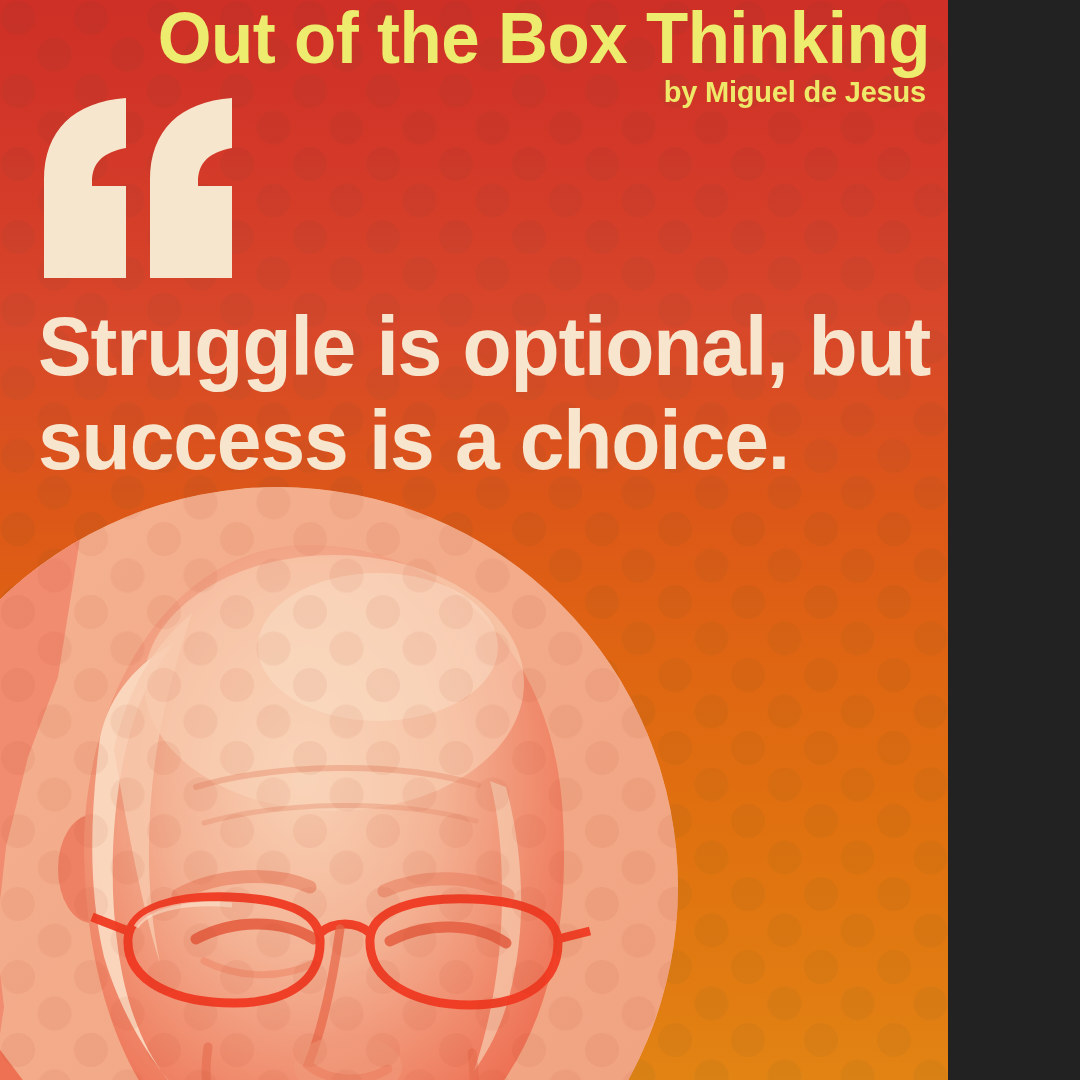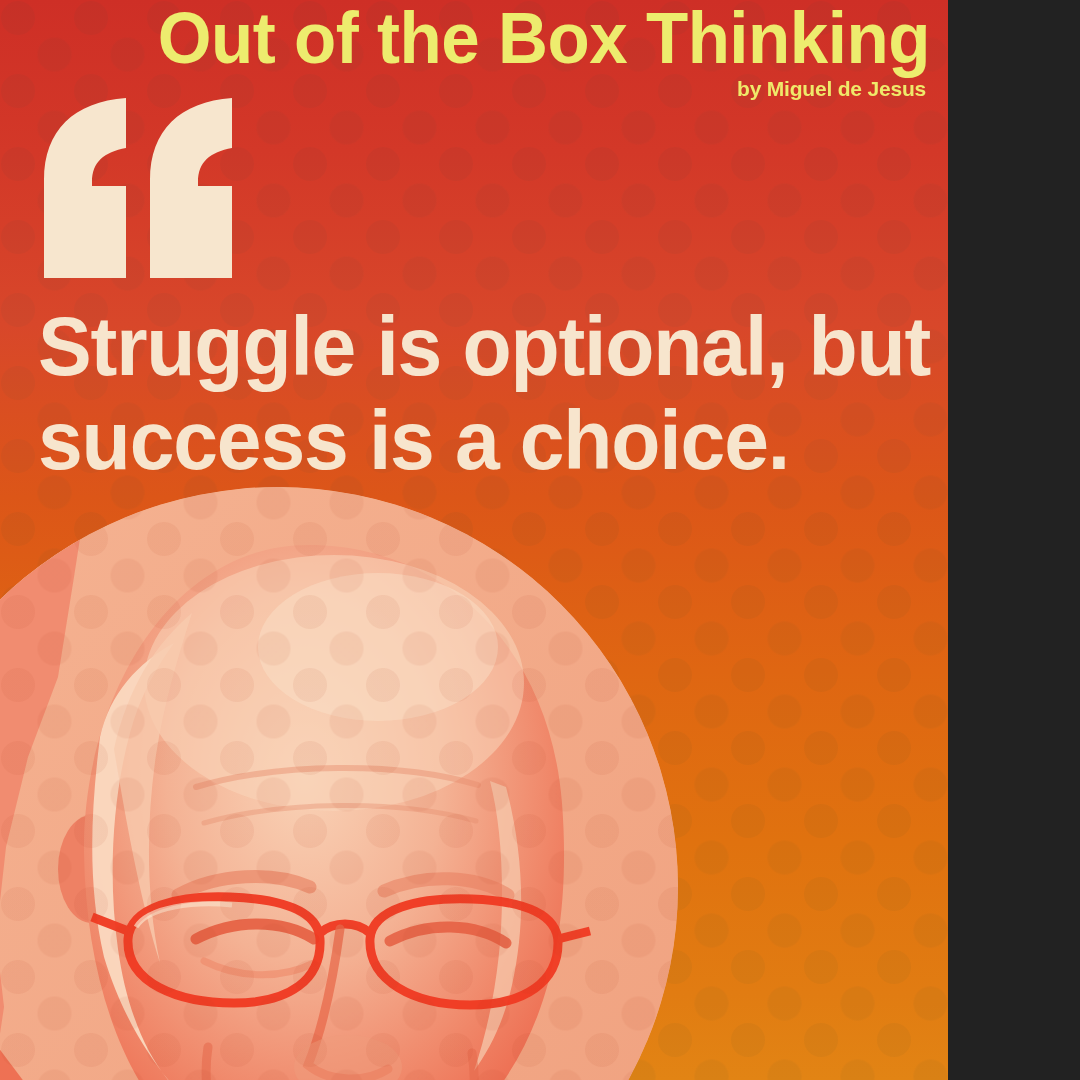--- a/index.html
+++ b/index.html
@@ -68,21 +68,21 @@
     font-weight: 700;
     letter-spacing: -0.5px;
     color: #EDEC6E;
     transform: scaleX(0.96);
     transform-origin: right center;
     white-space: nowrap;
   }
   .byline {
     margin: 0;
     padding: 4px 4px 0 0;
-    font-size: 21px;
+    font-size: 29px;
     line-height: 1;
     font-weight: 700;
     color: #EFE96A;
     letter-spacing: -0.2px;
     white-space: nowrap;
   }
 
   
   .quote-mark {
     position: absolute;

